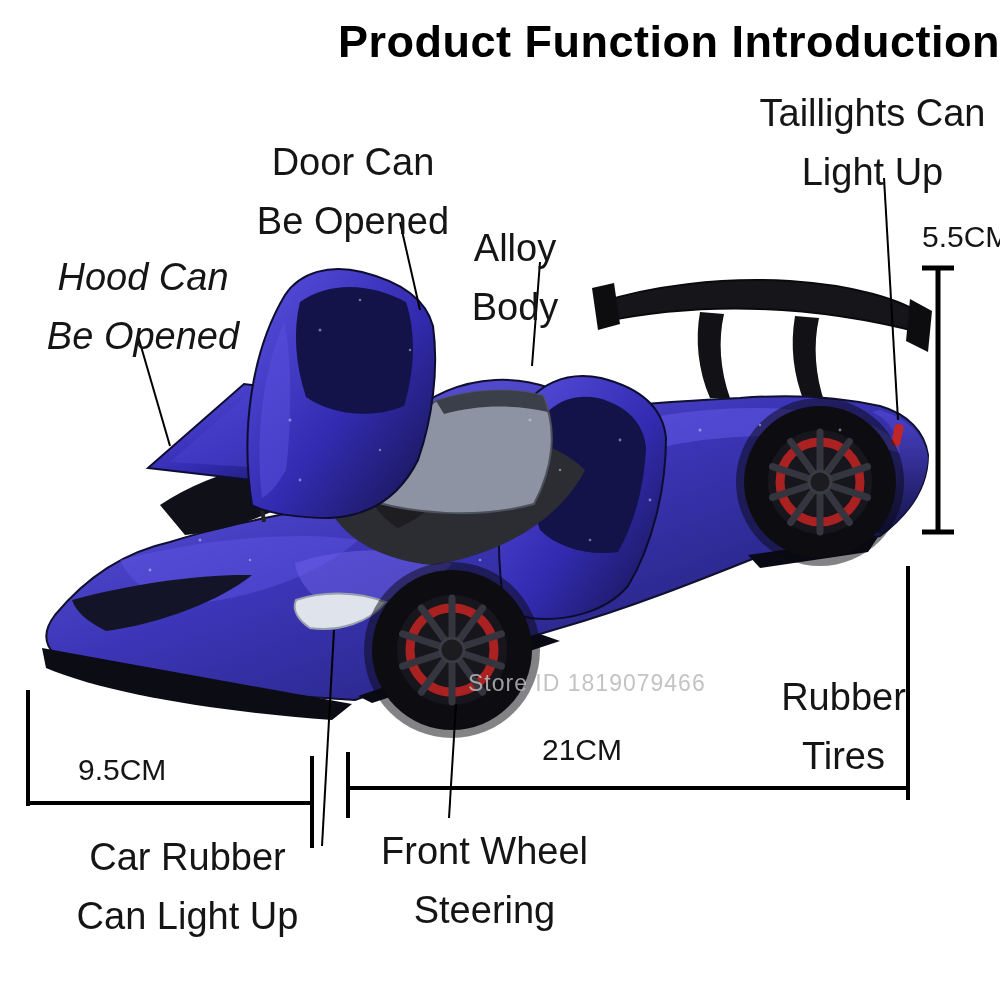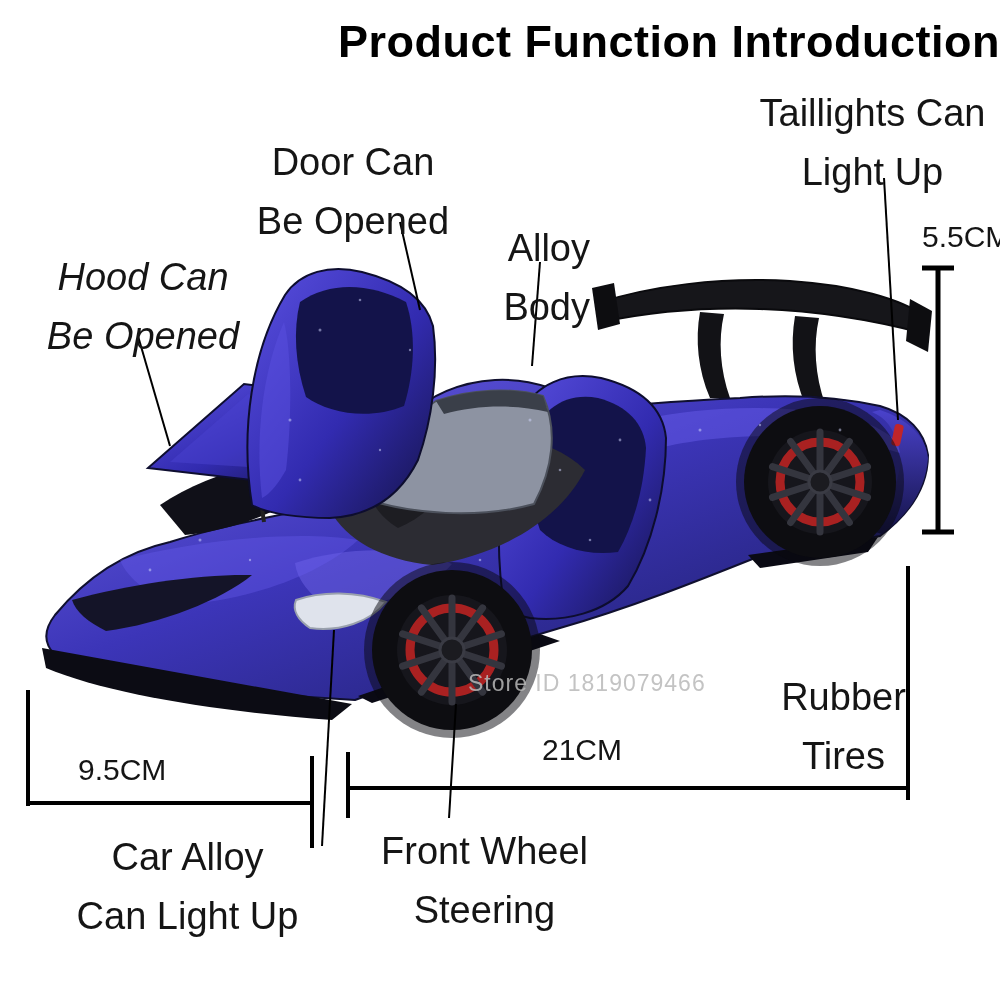--- a/index.html
+++ b/index.html
@@ -22,21 +22,21 @@
     position:absolute;left:468px;top:670px;font-size:23px;letter-spacing:1px;
     color:rgba(185,185,185,.85);z-index:6;white-space:nowrap;
   }
   svg.layer{position:absolute;left:0;top:0;width:1000px;height:1000px;}
   .car-layer{z-index:1;}
   .lines-layer{z-index:5;pointer-events:none;}
   .txt{z-index:7;}
   
   .lbl-taillights{left:755px;top:84px;width:235px;}
   .lbl-door{left:252px;top:133px;width:202px;}
-  .lbl-alloy{left:420px;top:219px;width:170px;text-align:right;}
+  .lbl-alloy{left:430px;top:219px;width:170px;}
   .lbl-hood{left:38px;top:248px;width:210px;font-style:italic;}
   .lbl-rubber{left:736px;top:668px;width:215px;}
   .lbl-carlights{left:55px;top:828px;width:265px;}
   .lbl-frontwheel{left:372px;top:822px;width:225px;}
   .m-height{left:922px;top:220px;}
   .m-length{left:542px;top:733px;}
   .m-width{left:78px;top:753px;text-align:center;}
 </style>
 </head>
 <body>
@@ -239,21 +239,21 @@
   <div class="label txt lbl-hood">
     <span>Hood Can</span>
     <span>Be Opened</span>
   </div>
 
   <div class="label txt lbl-rubber">
     <span>Rubber Tires</span>
   </div>
 
   <div class="label txt lbl-carlights">
-    <span>Car Alloy</span>
+    <span>Car Rubber</span>
     <span>Can Light Up</span>
   </div>
 
   <div class="label txt lbl-frontwheel">
     <span>Front Wheel</span>
     <span>Steering</span>
   </div>
 
   <div class="measure txt m-height">5.5CM</div>
   <div class="measure txt m-length">21CM</div>

